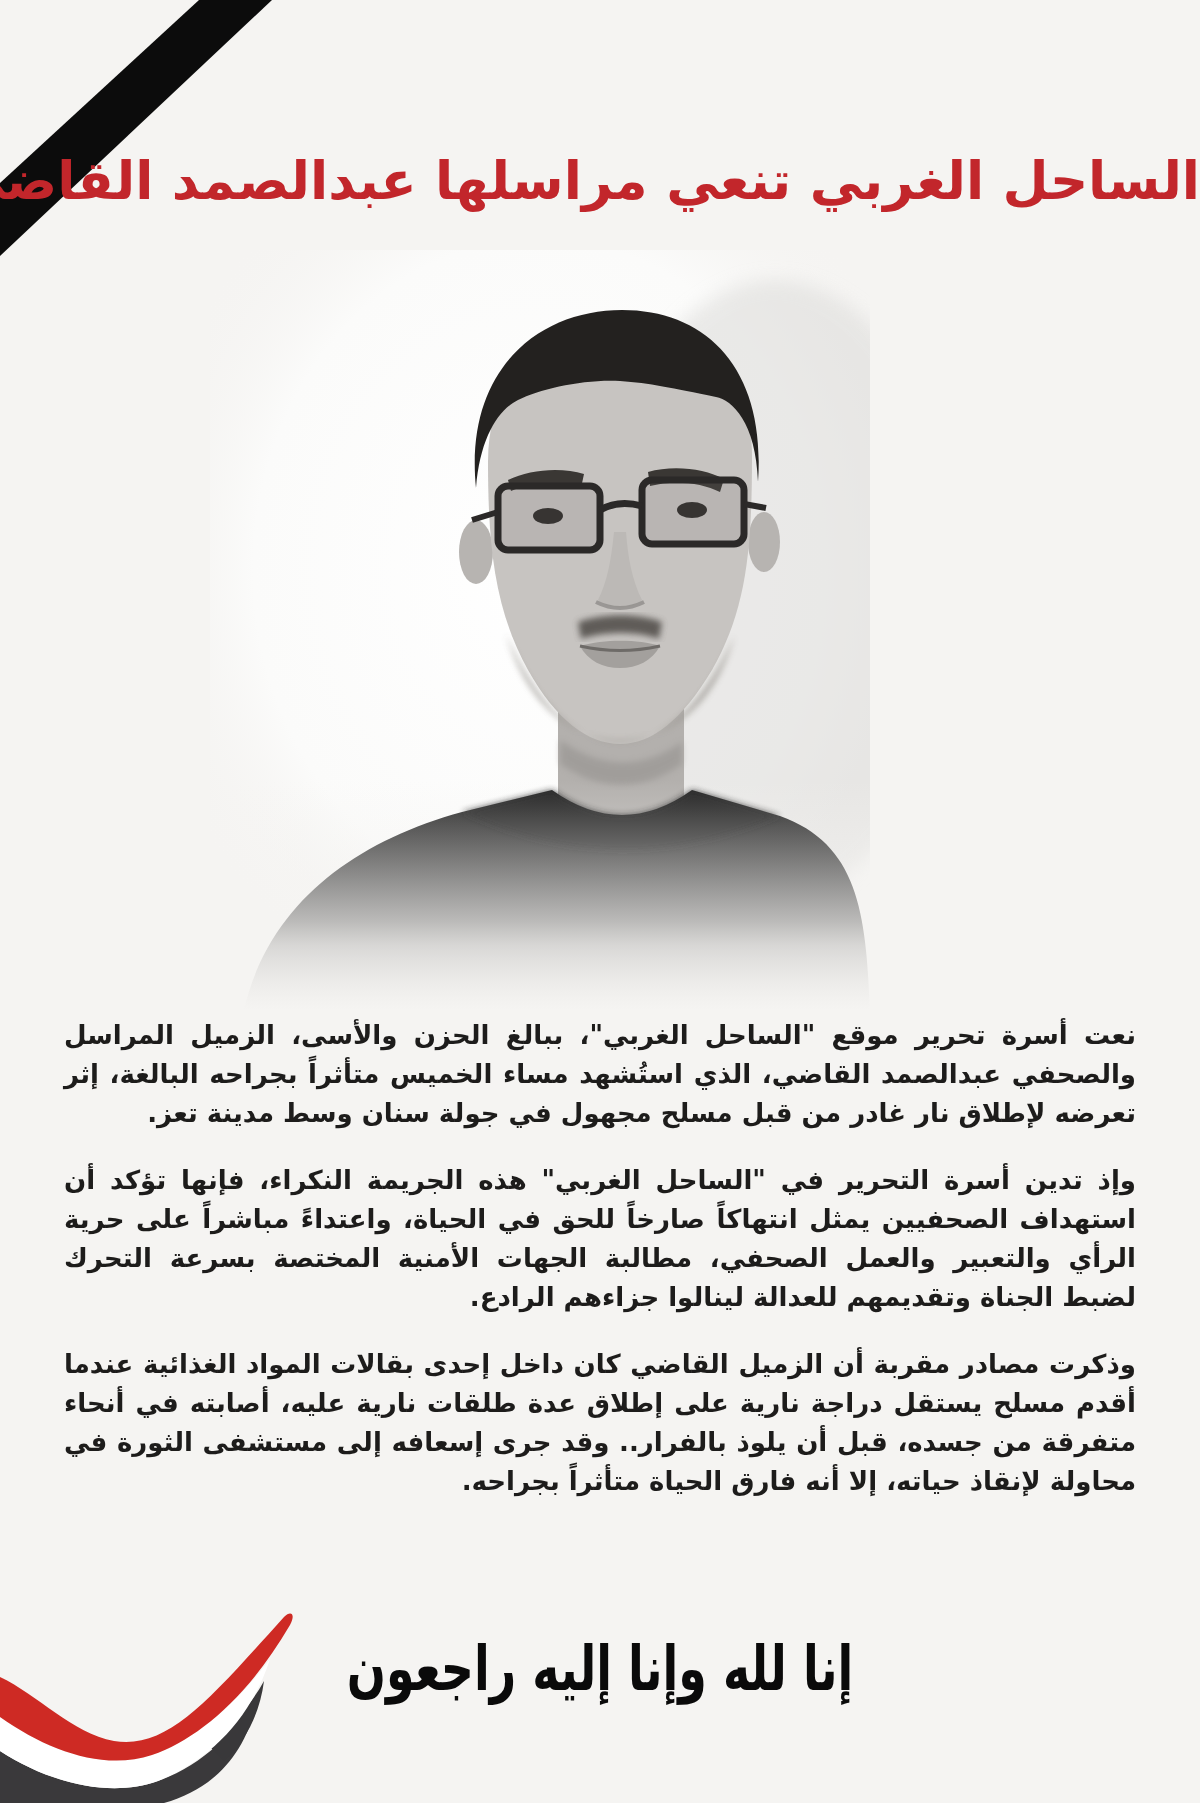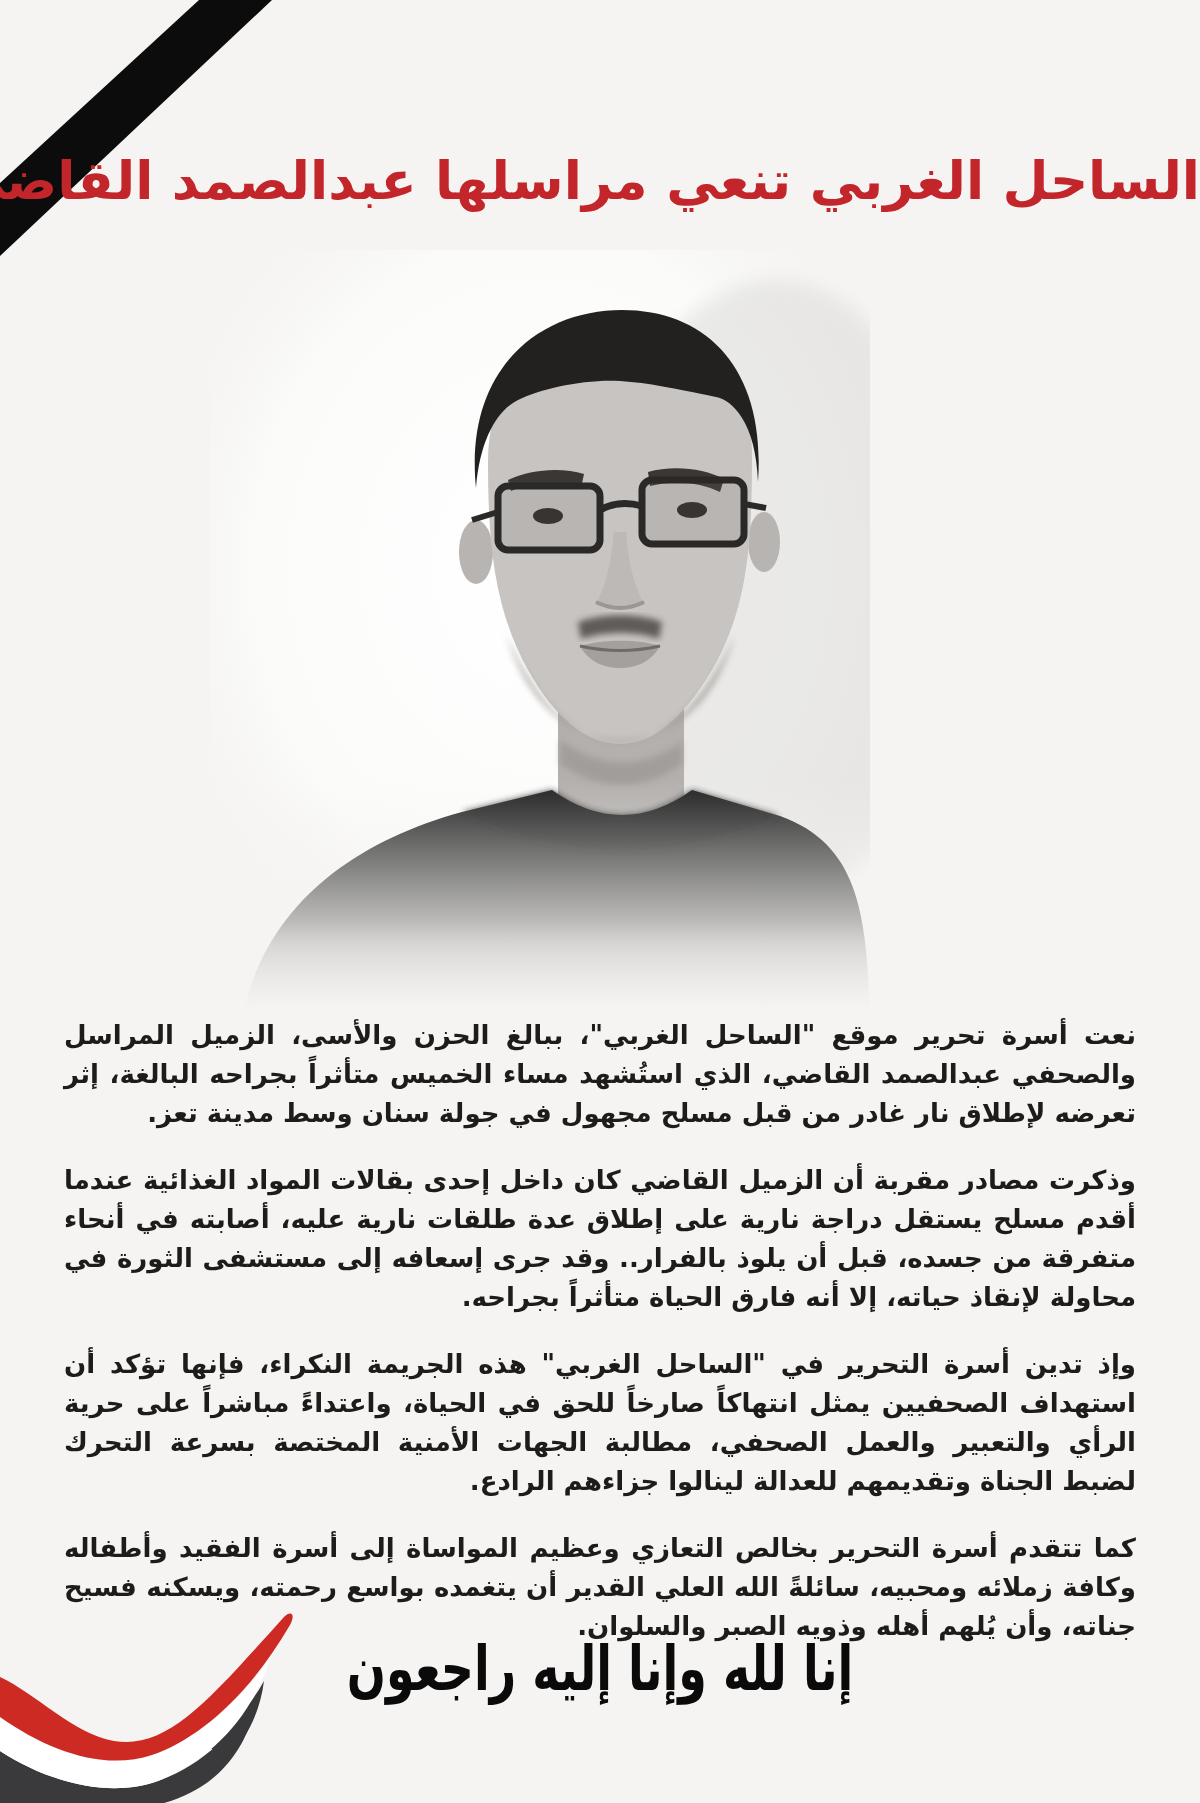--- a/index.html
+++ b/index.html
@@ -106,23 +106,22 @@
 
     <path d="M370,396 C394,389 428,389 450,396 C442,411 427,418 410,418 C393,418 378,411 370,396 Z" fill="#a3a09d"></path>
     <path d="M370,396 Q410,405 450,396" stroke="#6e6b68" stroke-width="3" fill="none"></path>
   </g>
 
   <rect x="0" y="530" width="660" height="230" fill="url(#fadeBottom)"></rect>
 </svg>
 
 <div class="body-text">
   <p>نعت أسرة تحرير موقع "الساحل الغربي"، ببالغ الحزن والأسى، الزميل المراسل والصحفي عبدالصمد القاضي، الذي استُشهد مساء الخميس متأثراً بجراحه البالغة، إثر تعرضه لإطلاق نار غادر من قبل مسلح مجهول في جولة سنان وسط مدينة تعز.</p>
+  <p>وإذ تدين أسرة التحرير في "الساحل الغربي" هذه الجريمة النكراء، فإنها تؤكد أن استهداف الصحفيين يمثل انتهاكاً صارخاً للحق في الحياة، واعتداءً مباشراً على حرية الرأي والتعبير والعمل الصحفي، مطالبة الجهات الأمنية المختصة بسرعة التحرك لضبط الجناة وتقديمهم للعدالة لينالوا جزاءهم الرادع.</p>
   <p>وذكرت مصادر مقربة أن الزميل القاضي كان داخل إحدى بقالات المواد الغذائية عندما أقدم مسلح يستقل دراجة نارية على إطلاق عدة طلقات نارية عليه، أصابته في أنحاء متفرقة من جسده، قبل أن يلوذ بالفرار.. وقد جرى إسعافه إلى مستشفى الثورة في محاولة لإنقاذ حياته، إلا أنه فارق الحياة متأثراً بجراحه.</p>
-  <p>وإذ تدين أسرة التحرير في "الساحل الغربي" هذه الجريمة النكراء، فإنها تؤكد أن استهداف الصحفيين يمثل انتهاكاً صارخاً للحق في الحياة، واعتداءً مباشراً على حرية الرأي والتعبير والعمل الصحفي، مطالبة الجهات الأمنية المختصة بسرعة التحرك لضبط الجناة وتقديمهم للعدالة لينالوا جزاءهم الرادع.</p>
-  <p>كما تتقدم أسرة التحرير بخالص التعازي وعظيم المواساة إلى أسرة الفقيد وأطفاله وكافة زملائه ومحبيه، سائلةً الله العلي القدير أن يتغمده بواسع رحمته، ويسكنه فسيح جناته، وأن يُلهم أهله وذويه الصبر والسلوان.</p>
 </div>
 
 <div class="calligraphy">إنا لله وإنا إليه راجعون</div>
 
 <svg class="flag-svg" viewBox="0 0 312 210" aria-hidden="true">
 
   <path d="M0,158 C46,188 108,206 158,188 C204,172 238,136 258,102 C248,160 214,196 164,210 L0,210 Z" fill="#3a393b"></path>
 
   <path d="M208,152 C236,128 252,110 264,88 C260,120 246,148 224,168 Z" fill="#39383a"></path>
 

